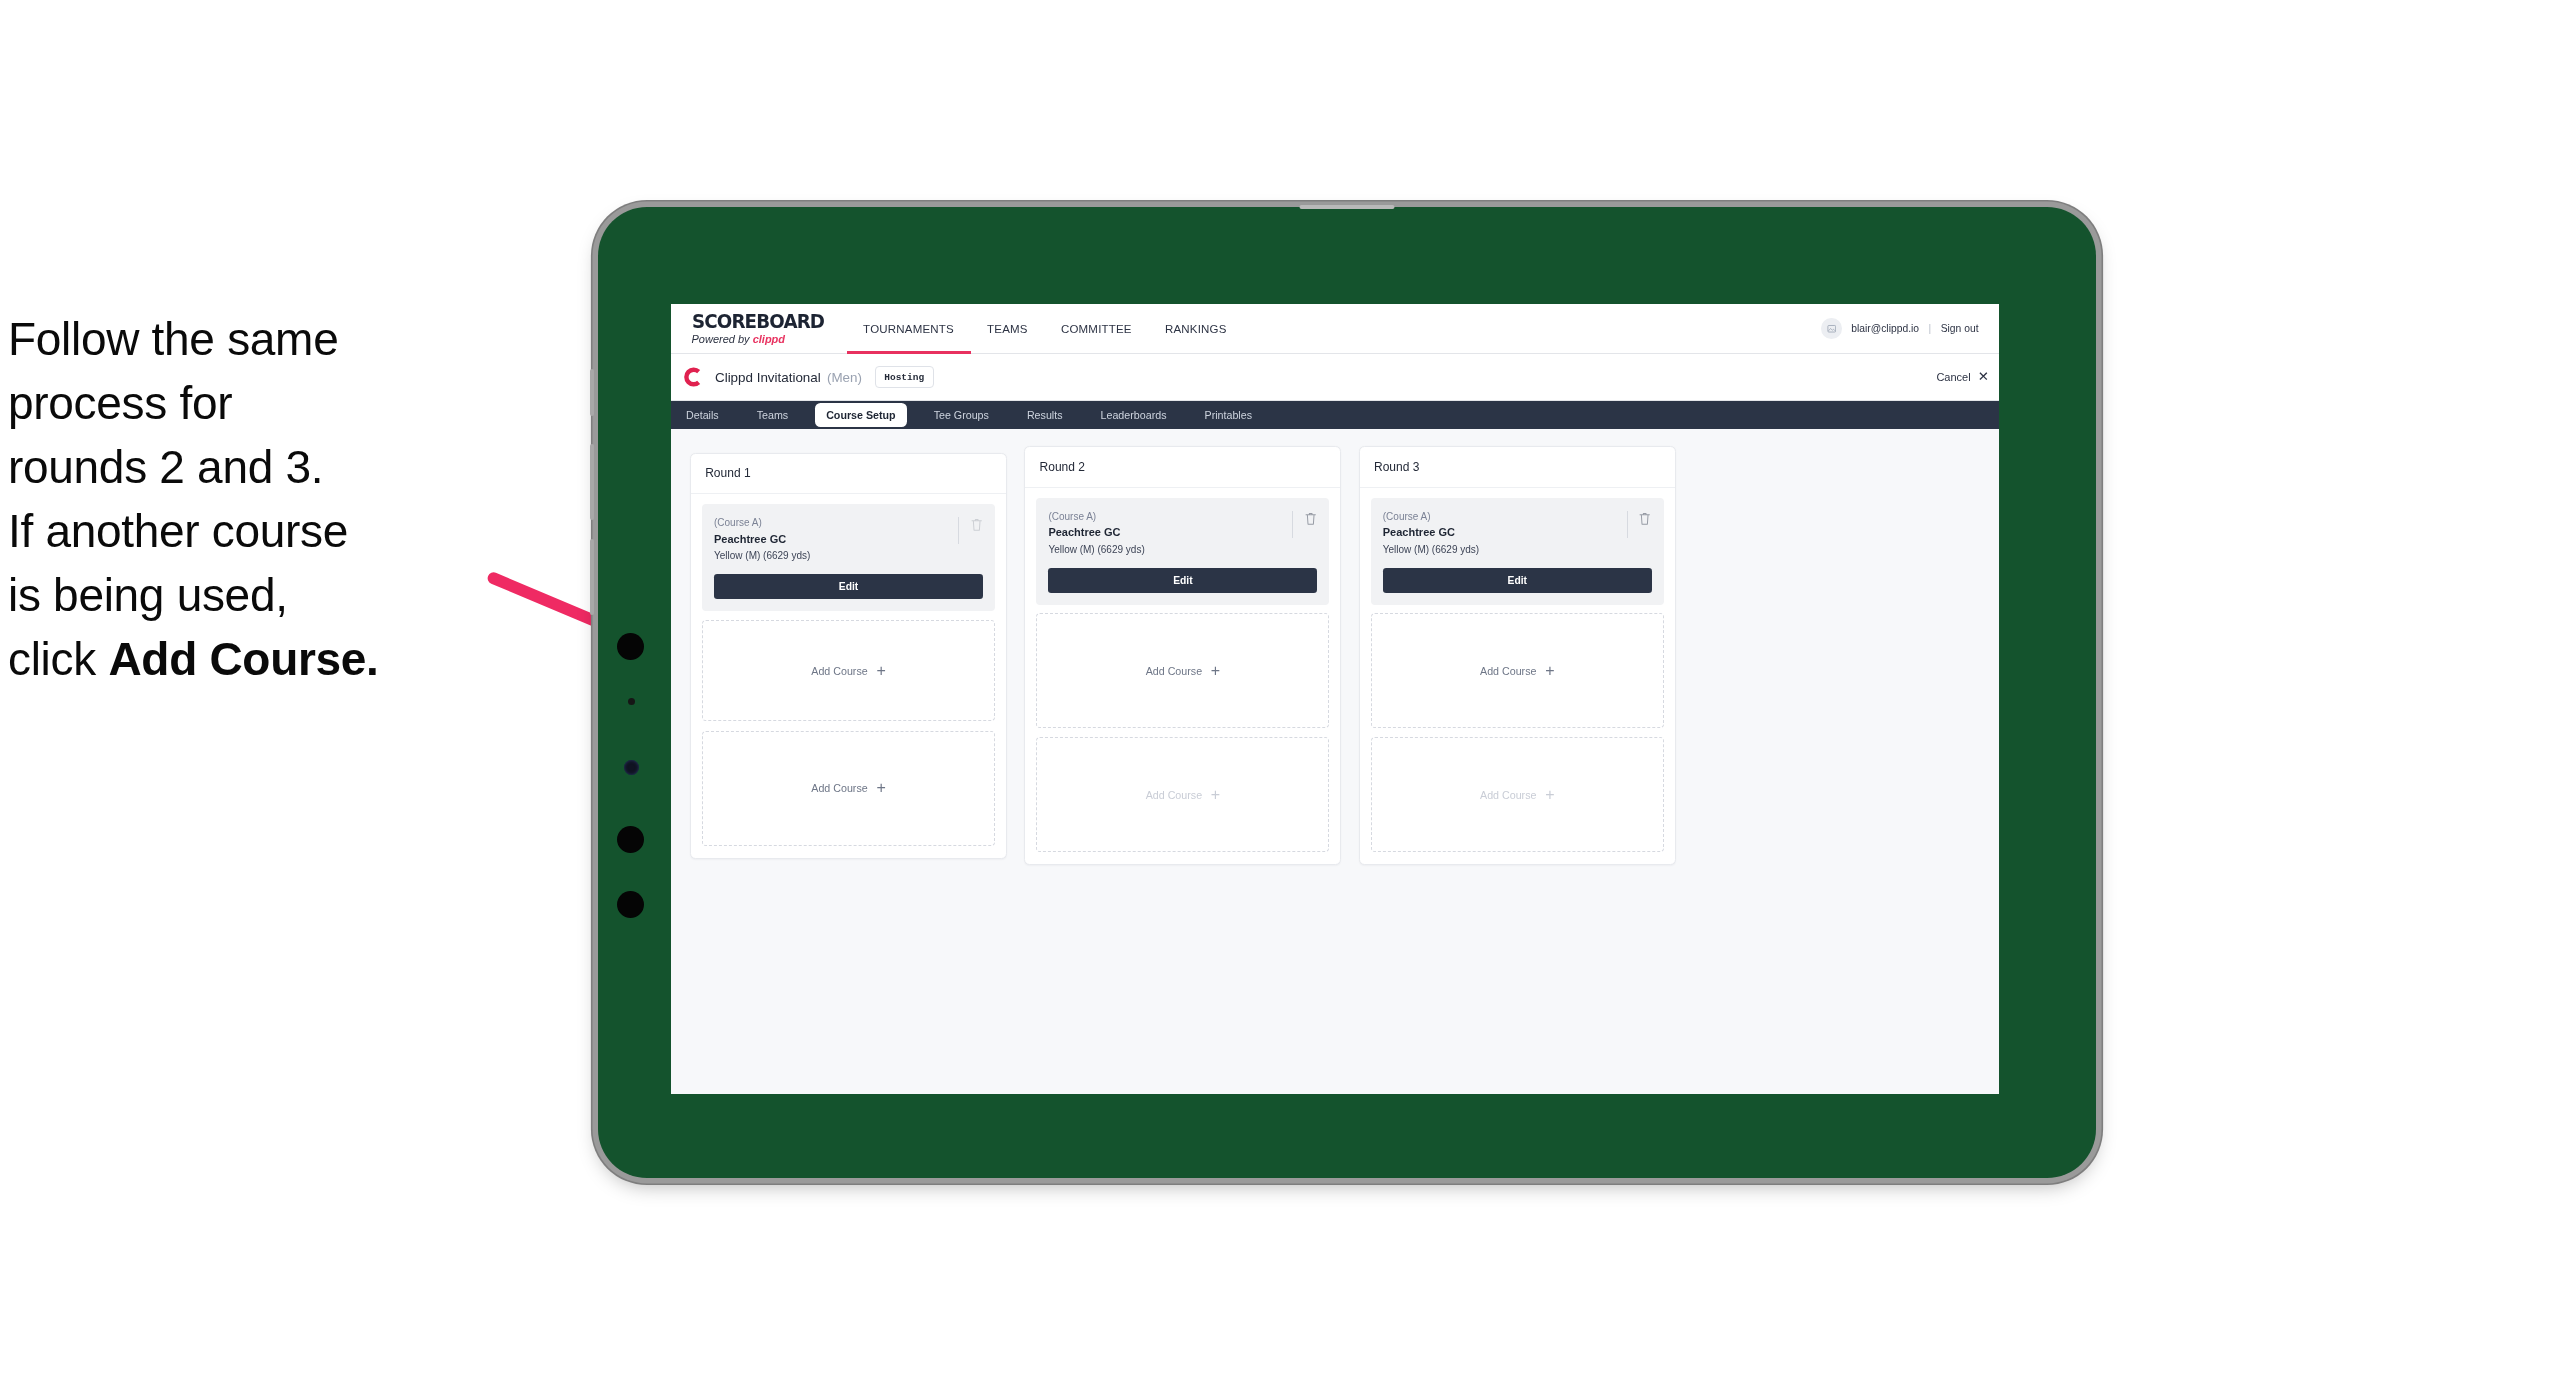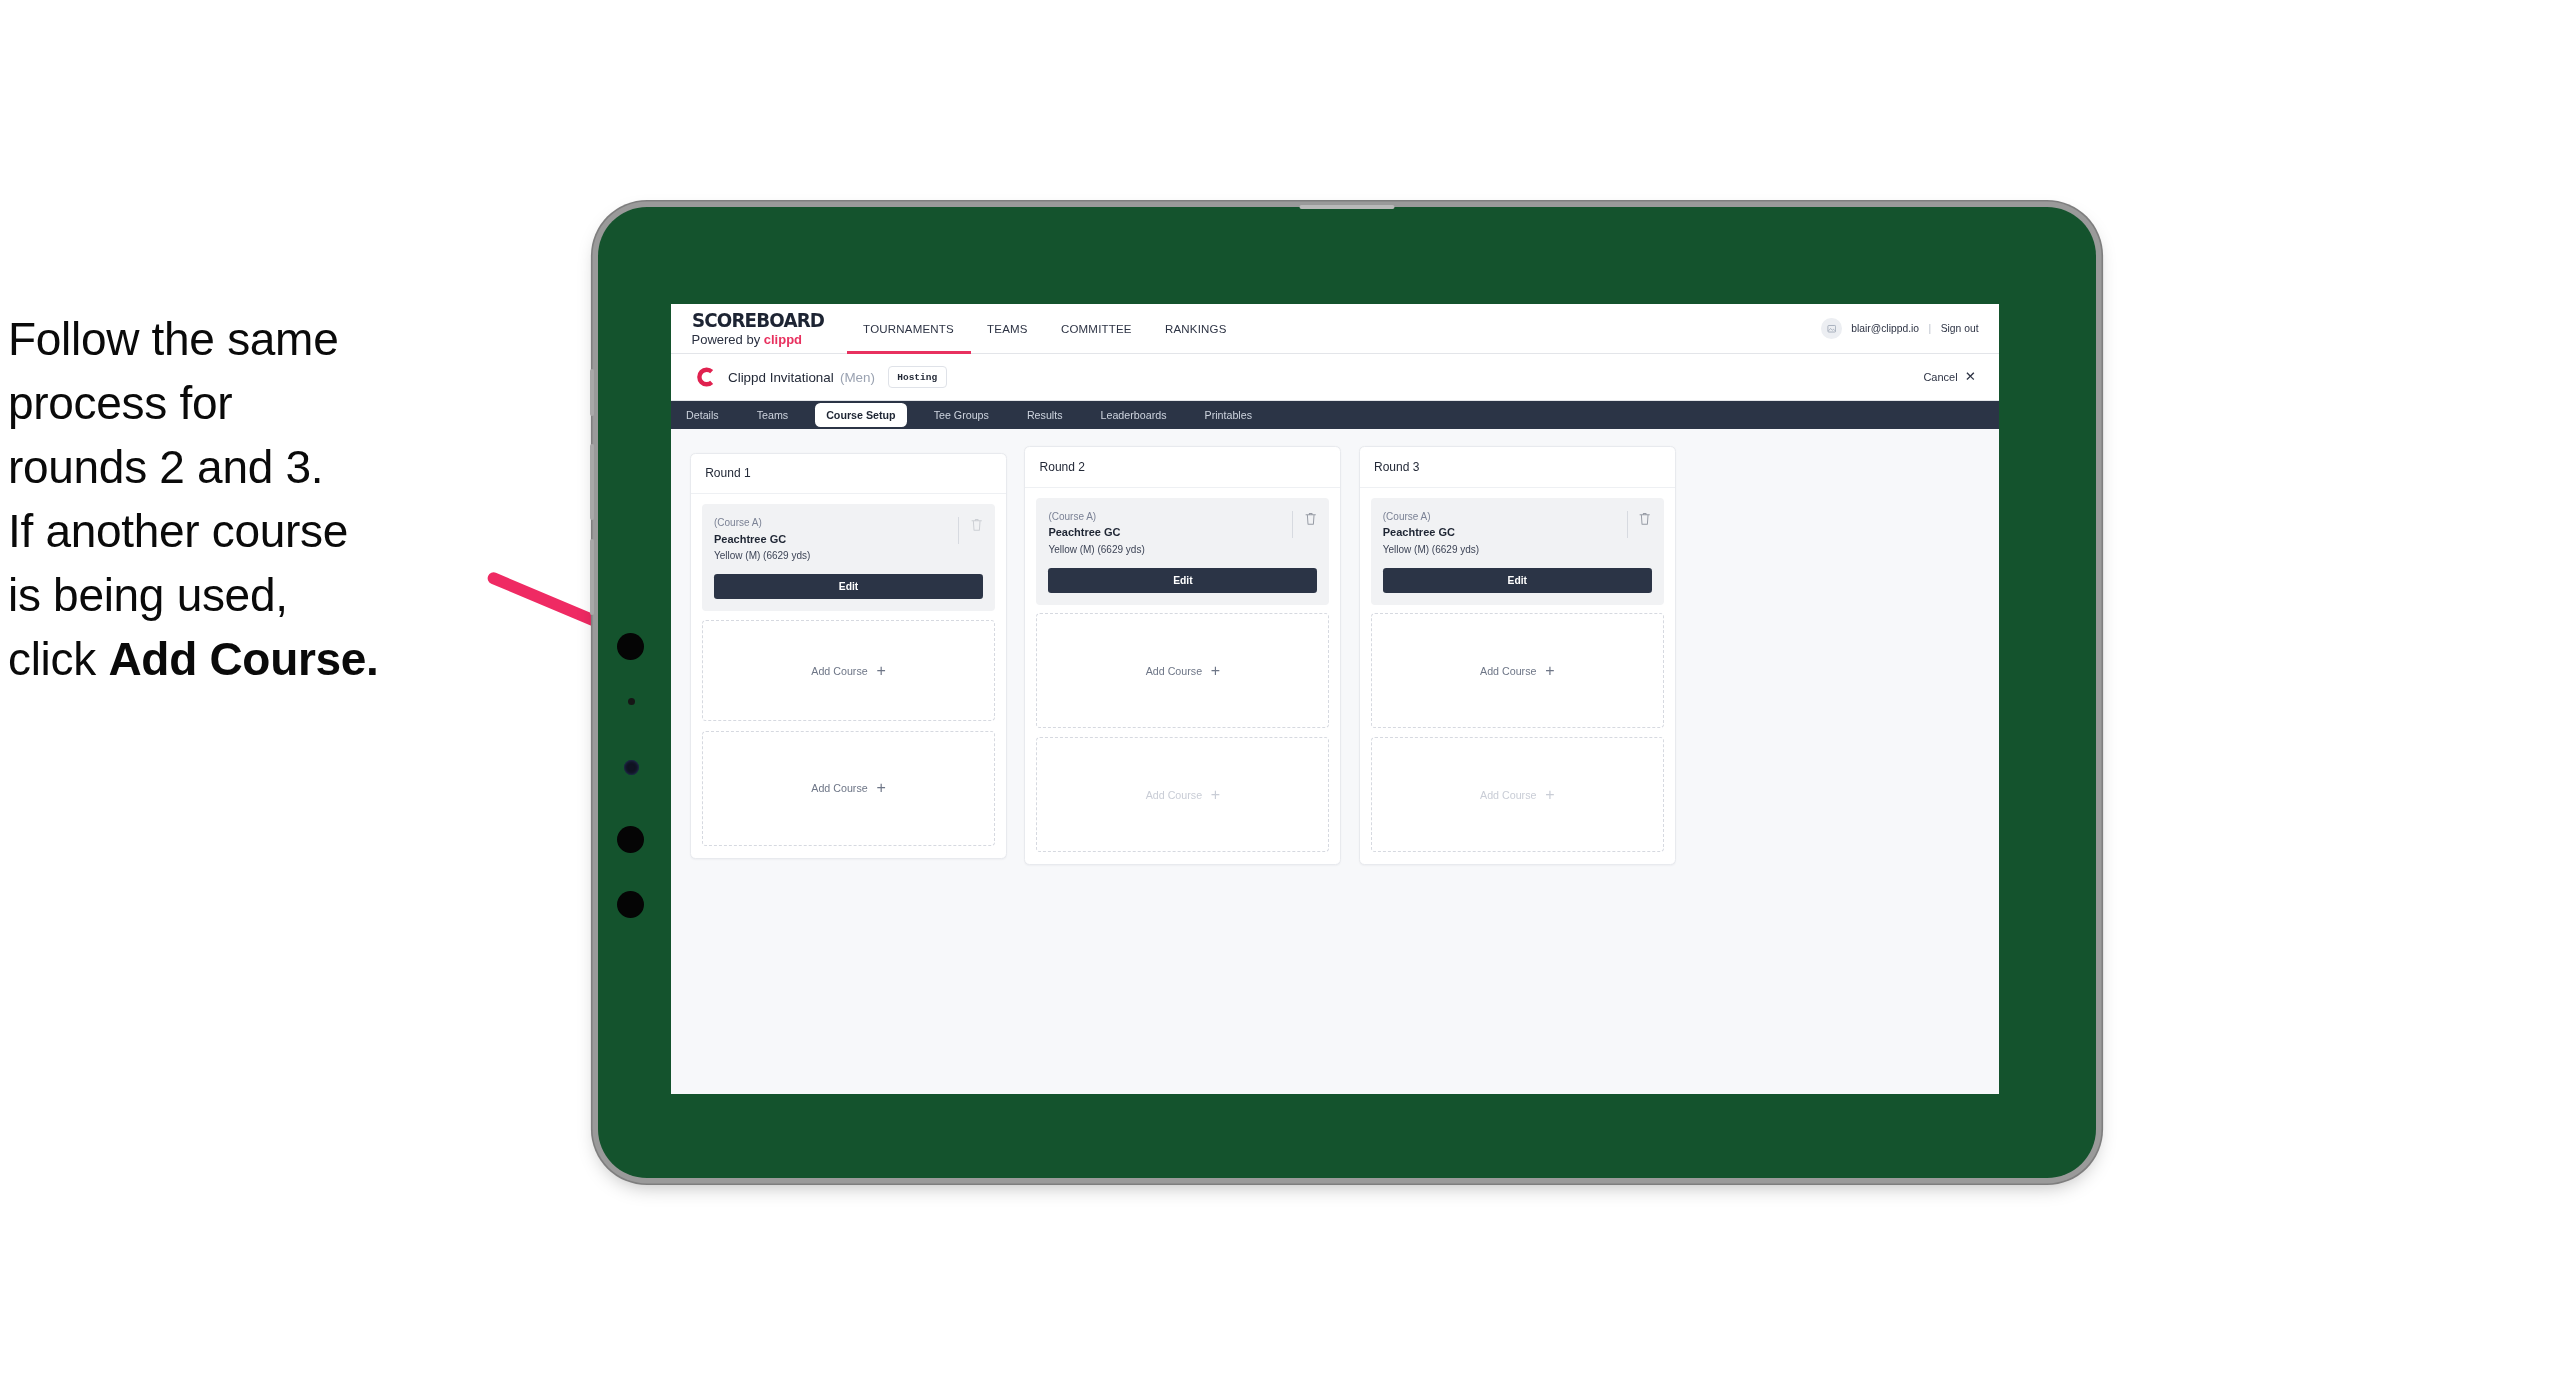--- a/index.html
+++ b/index.html
@@ -76,21 +76,21 @@
     position: relative;
   }
   .brand { display: flex; flex-direction: column; justify-content: center;
            padding: 0 17.4px 0 20.5px; }
   .brand-title {
     font-family: "DejaVu Sans", sans-serif;
     font-weight: 700; font-size: 19px; letter-spacing: -0.9px;
     color: #1d2433; line-height: 1; transform: scaleX(0.96);
     transform-origin: left center;
   }
-  .brand-sub { font-size: 13px; color: #2a3040; margin-top: 2.4px; line-height:1; }
+  .brand-sub { font-size: 11px; color: #2a3040; margin-top: 2.4px; line-height:1;font-style:italic; }
   .brand-sub .accent { color: #e8315f; font-weight: 700; }
 
   .nav-items { display: flex; align-items: stretch; }
   .nav-item {
     display: flex; align-items: center; padding: 0 16.6px;
     font-size: 11.5px; letter-spacing: 0.2px; color: #2d3344;
     position: relative; cursor: pointer; white-space: nowrap;
   }
   .nav-item.active::after {
     content: ""; position: absolute; left: 0; right: 0; bottom: -0.8px;
@@ -105,21 +105,21 @@
     width: 20.5px; height: 20.5px; border-radius: 50%;
     background: #eceef2; display: flex; align-items: center; justify-content: center;
     color: #9099ab; font-size: 9.5px;
   }
   .topnav-right .sep { color: #b9bfca; }
   .signout { cursor: pointer; }
 
   
   .tbar {
     height: 47px; background: #ffffff;
-    display: flex; align-items: center; padding: 0 23px;
+    display: flex; align-items: center; padding: 0 10px;
     border-bottom: 0.8px solid #e3e5e9;
   }
   .c-logo {
     width: 22px; height: 22px; margin-right: 12px;
     display: flex; align-items: center; justify-content: center;
     font-family: "DejaVu Sans", sans-serif;
     font-weight: 700; font-size: 27px; color: #e0214f; line-height: 0;
   }
   .t-name { font-size: 13.4px; color: #242a38; }
   .t-gender { font-size: 13.4px; color: #9aa2b1; margin-left: 6.3px; }

